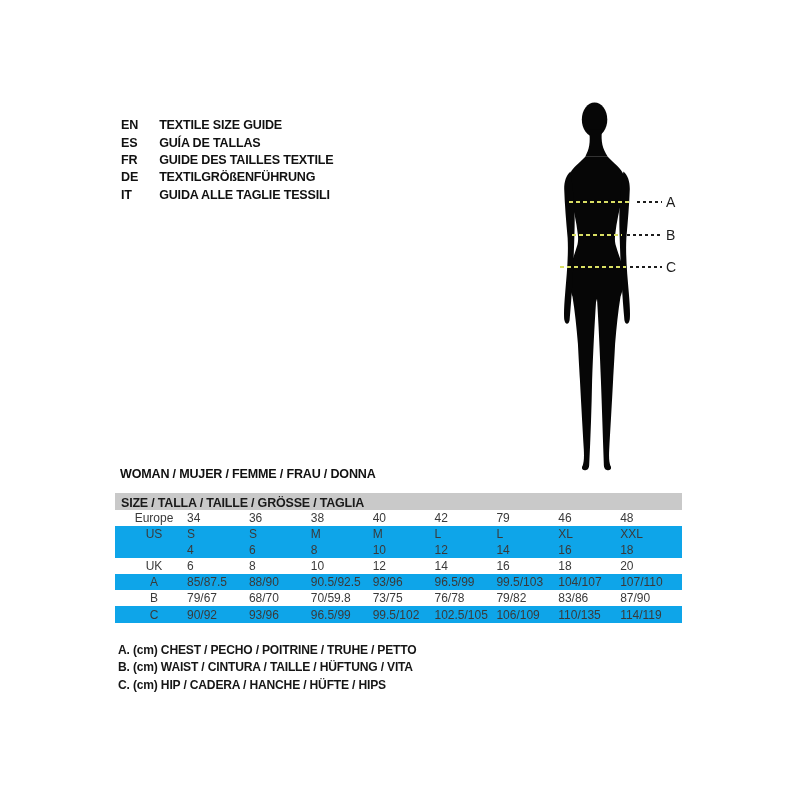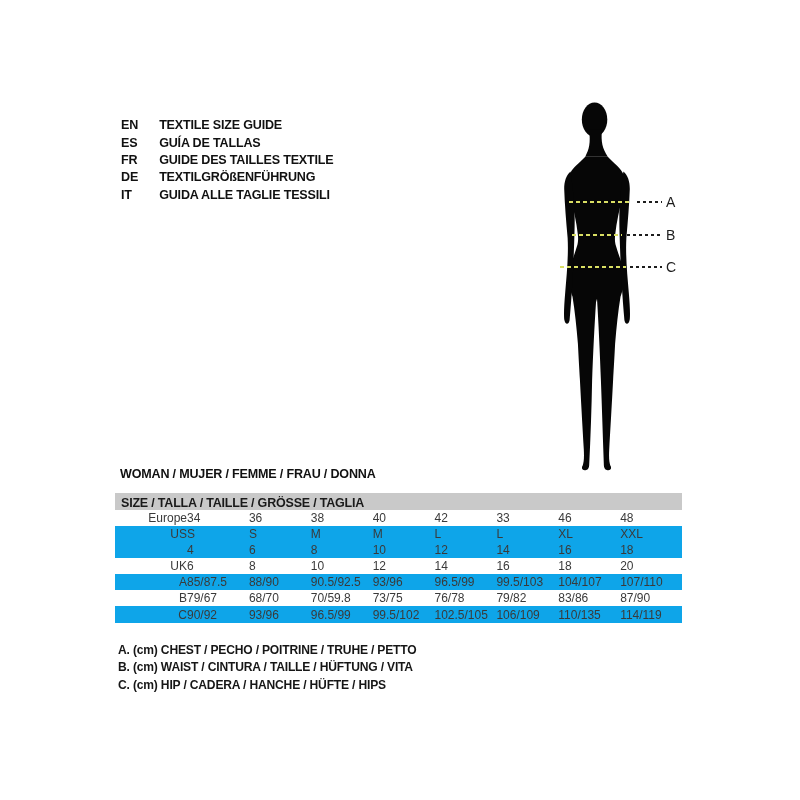--- a/index.html
+++ b/index.html
@@ -38,21 +38,21 @@
     font-size:13.5px;letter-spacing:-0.2px;white-space:nowrap;}
 
   
   .size-table{position:absolute;left:115px;top:493px;width:567px;font-size:12px;color:#3a3a3a;}
   .t-head{height:17px;background:#c9c9c9;display:flex;align-items:flex-end;}
   .t-head-label{font-weight:bold;font-size:12.5px;color:#1a1a1a;padding-left:6px;
     letter-spacing:-0.2px;white-space:nowrap;}
   .t-row{display:flex;height:16px;align-items:center;}
   .t-row.shaded{background:#0ea5e9;}
   .t-row.last{height:17px;}
-  .t-label{width:72px;padding-left:6px;box-sizing:border-box;text-align:right;}
+  .t-label{width:72px;padding-left:6px;box-sizing:border-box;text-align:center;}
   .t-cell{flex:1;text-align:left;}
 
   
   .notes{position:absolute;left:118px;top:641px;}
   .note-line{font-weight:bold;font-size:13px;line-height:17.3px;letter-spacing:-0.2px;
     white-space:nowrap;color:#161616;}
 </style>
 </head>
 <body>
 
@@ -159,21 +159,21 @@
     <span class="t-head-label">SIZE / TALLA / TAILLE / GRÖSSE / TAGLIA</span>
   </div>
 
   <div class="t-row">
     <span class="t-label">Europe</span>
     <span class="t-cell">34</span>
     <span class="t-cell">36</span>
     <span class="t-cell">38</span>
     <span class="t-cell">40</span>
     <span class="t-cell">42</span>
-    <span class="t-cell">33</span>
+    <span class="t-cell">79</span>
     <span class="t-cell">46</span>
     <span class="t-cell">48</span>
   </div>
 
   <div class="t-row shaded">
     <span class="t-label">US</span>
     <span class="t-cell">S</span>
     <span class="t-cell">S</span>
     <span class="t-cell">M</span>
     <span class="t-cell">M</span>

